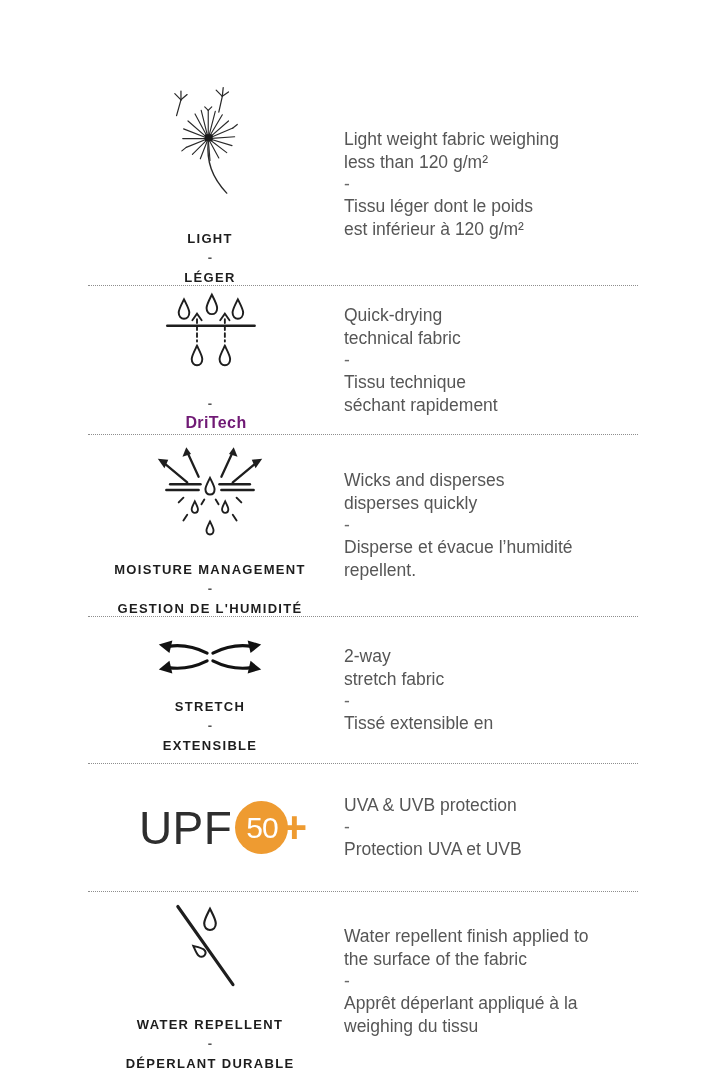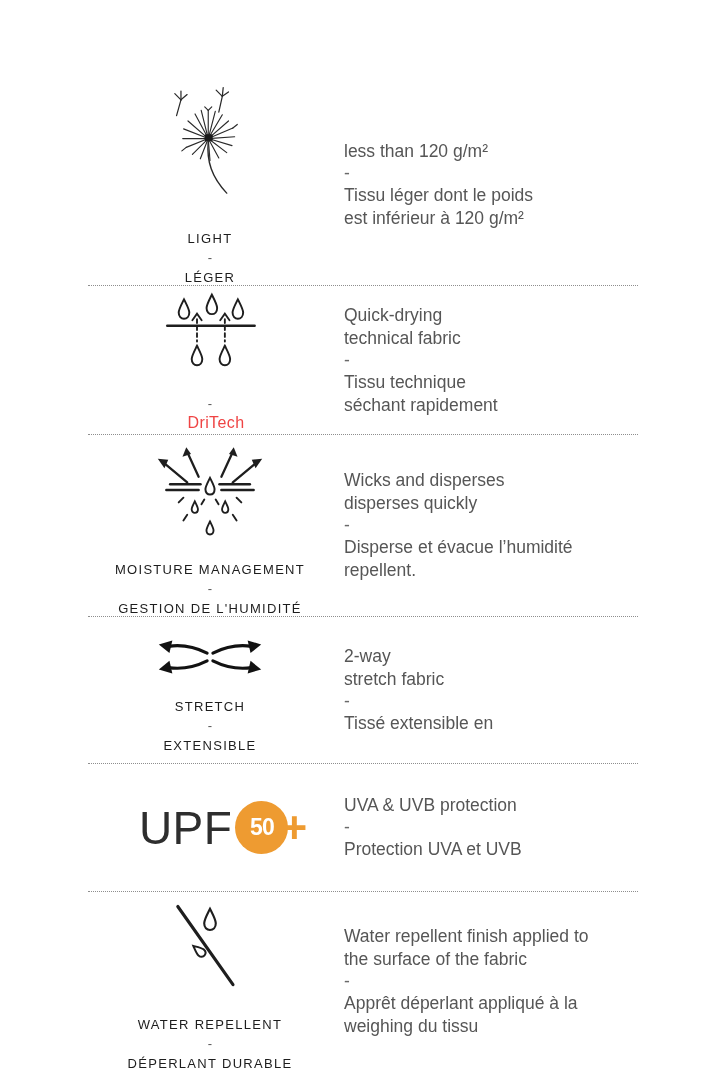--- a/index.html
+++ b/index.html
@@ -17,47 +17,47 @@
   .row-moisture        { min-height: 168px; }
   .row-stretch         { min-height: 146px; }
   .row-upf             { min-height: 127px; }
   .row-water-repellent { min-height: 152px; }
 
   .icon-col {
     width: 232px; margin-left: 94px; flex: none;
     display: flex; flex-direction: column; align-items: center; justify-content: center;
   }
   .icon-wrap { display: flex; align-items: center; justify-content: center; }
-  .labels { margin-top: 8px; text-align: center; }
+  .labels { margin-top: 8px; text-align: center; font-weight: bold; }
   .label-line {
     font-size: 13px; letter-spacing: 1.3px; color: #1d1d1d;
     line-height: 15px; margin-top: 7px; white-space: nowrap;
   }
   .label-mixed {
-    font-size: 16px; letter-spacing: 0.4px; color: #ef4444;
+    font-size: 16px; letter-spacing: 0.4px; color: #701a75;
     line-height: 18px; margin-top: 5px; margin-left: 12px;
   }
   .label-dash { font-size: 13px; color: #555; line-height: 11px; margin-top: 6px; }
 
   .text-col { flex: 1; padding-left: 18px; padding-right: 64px; }
   .text-line { font-size: 17.5px; line-height: 23px; color: #565656; }
   .text-dash { font-size: 17.5px; line-height: 21px; color: #6a6a6a; }
 
   .separator {
     border-top: 1px dotted #8e8e8e;
     margin: 0 82px 0 88px; height: 0;
   }
 
   
   .upf-logo { display: flex; align-items: center; }
   .upf-prefix { font-size: 46px; color: #2e2e2e; letter-spacing: 0.5px; margin-left: 26px; }
   .upf-circle {
     width: 53px; height: 53px; border-radius: 50%;
     background: var(--accent, #EE9B31); color: #ffffff;
-    font-size: 23px; font-weight: 700; letter-spacing: -1px;
+    font-size: 30px; font-weight: 400; letter-spacing: -1px;
     display: flex; align-items: center; justify-content: center;
     margin-left: 3px;
   }
   .upf-plus {
     color: var(--accent, #EE9B31); font-size: 44px; font-weight: 700;
     margin-left: -7px; line-height: 1;
   }
   svg { display: block; }
 </style>
 </head>
@@ -107,20 +107,21 @@
     </g>
   </svg>
           </div>
           <div class="labels">
             <div class="label-line">LIGHT</div>
             <div class="label-dash">-</div>
             <div class="label-line">LÉGER</div>
           </div>
         </div>
         <div class="text-col">
+          <div class="text-line">Light weight fabric weighing</div>
           <div class="text-line">less than 120 g/m²</div>
           <div class="text-dash">-</div>
           <div class="text-line">Tissu léger dont le poids</div>
           <div class="text-line">est inférieur à 120 g/m²</div>
         </div>
       </section>
       <div class="separator"></div>
       <section class="row row-dritech">
         <div class="icon-col">
           <div class="icon-wrap">

